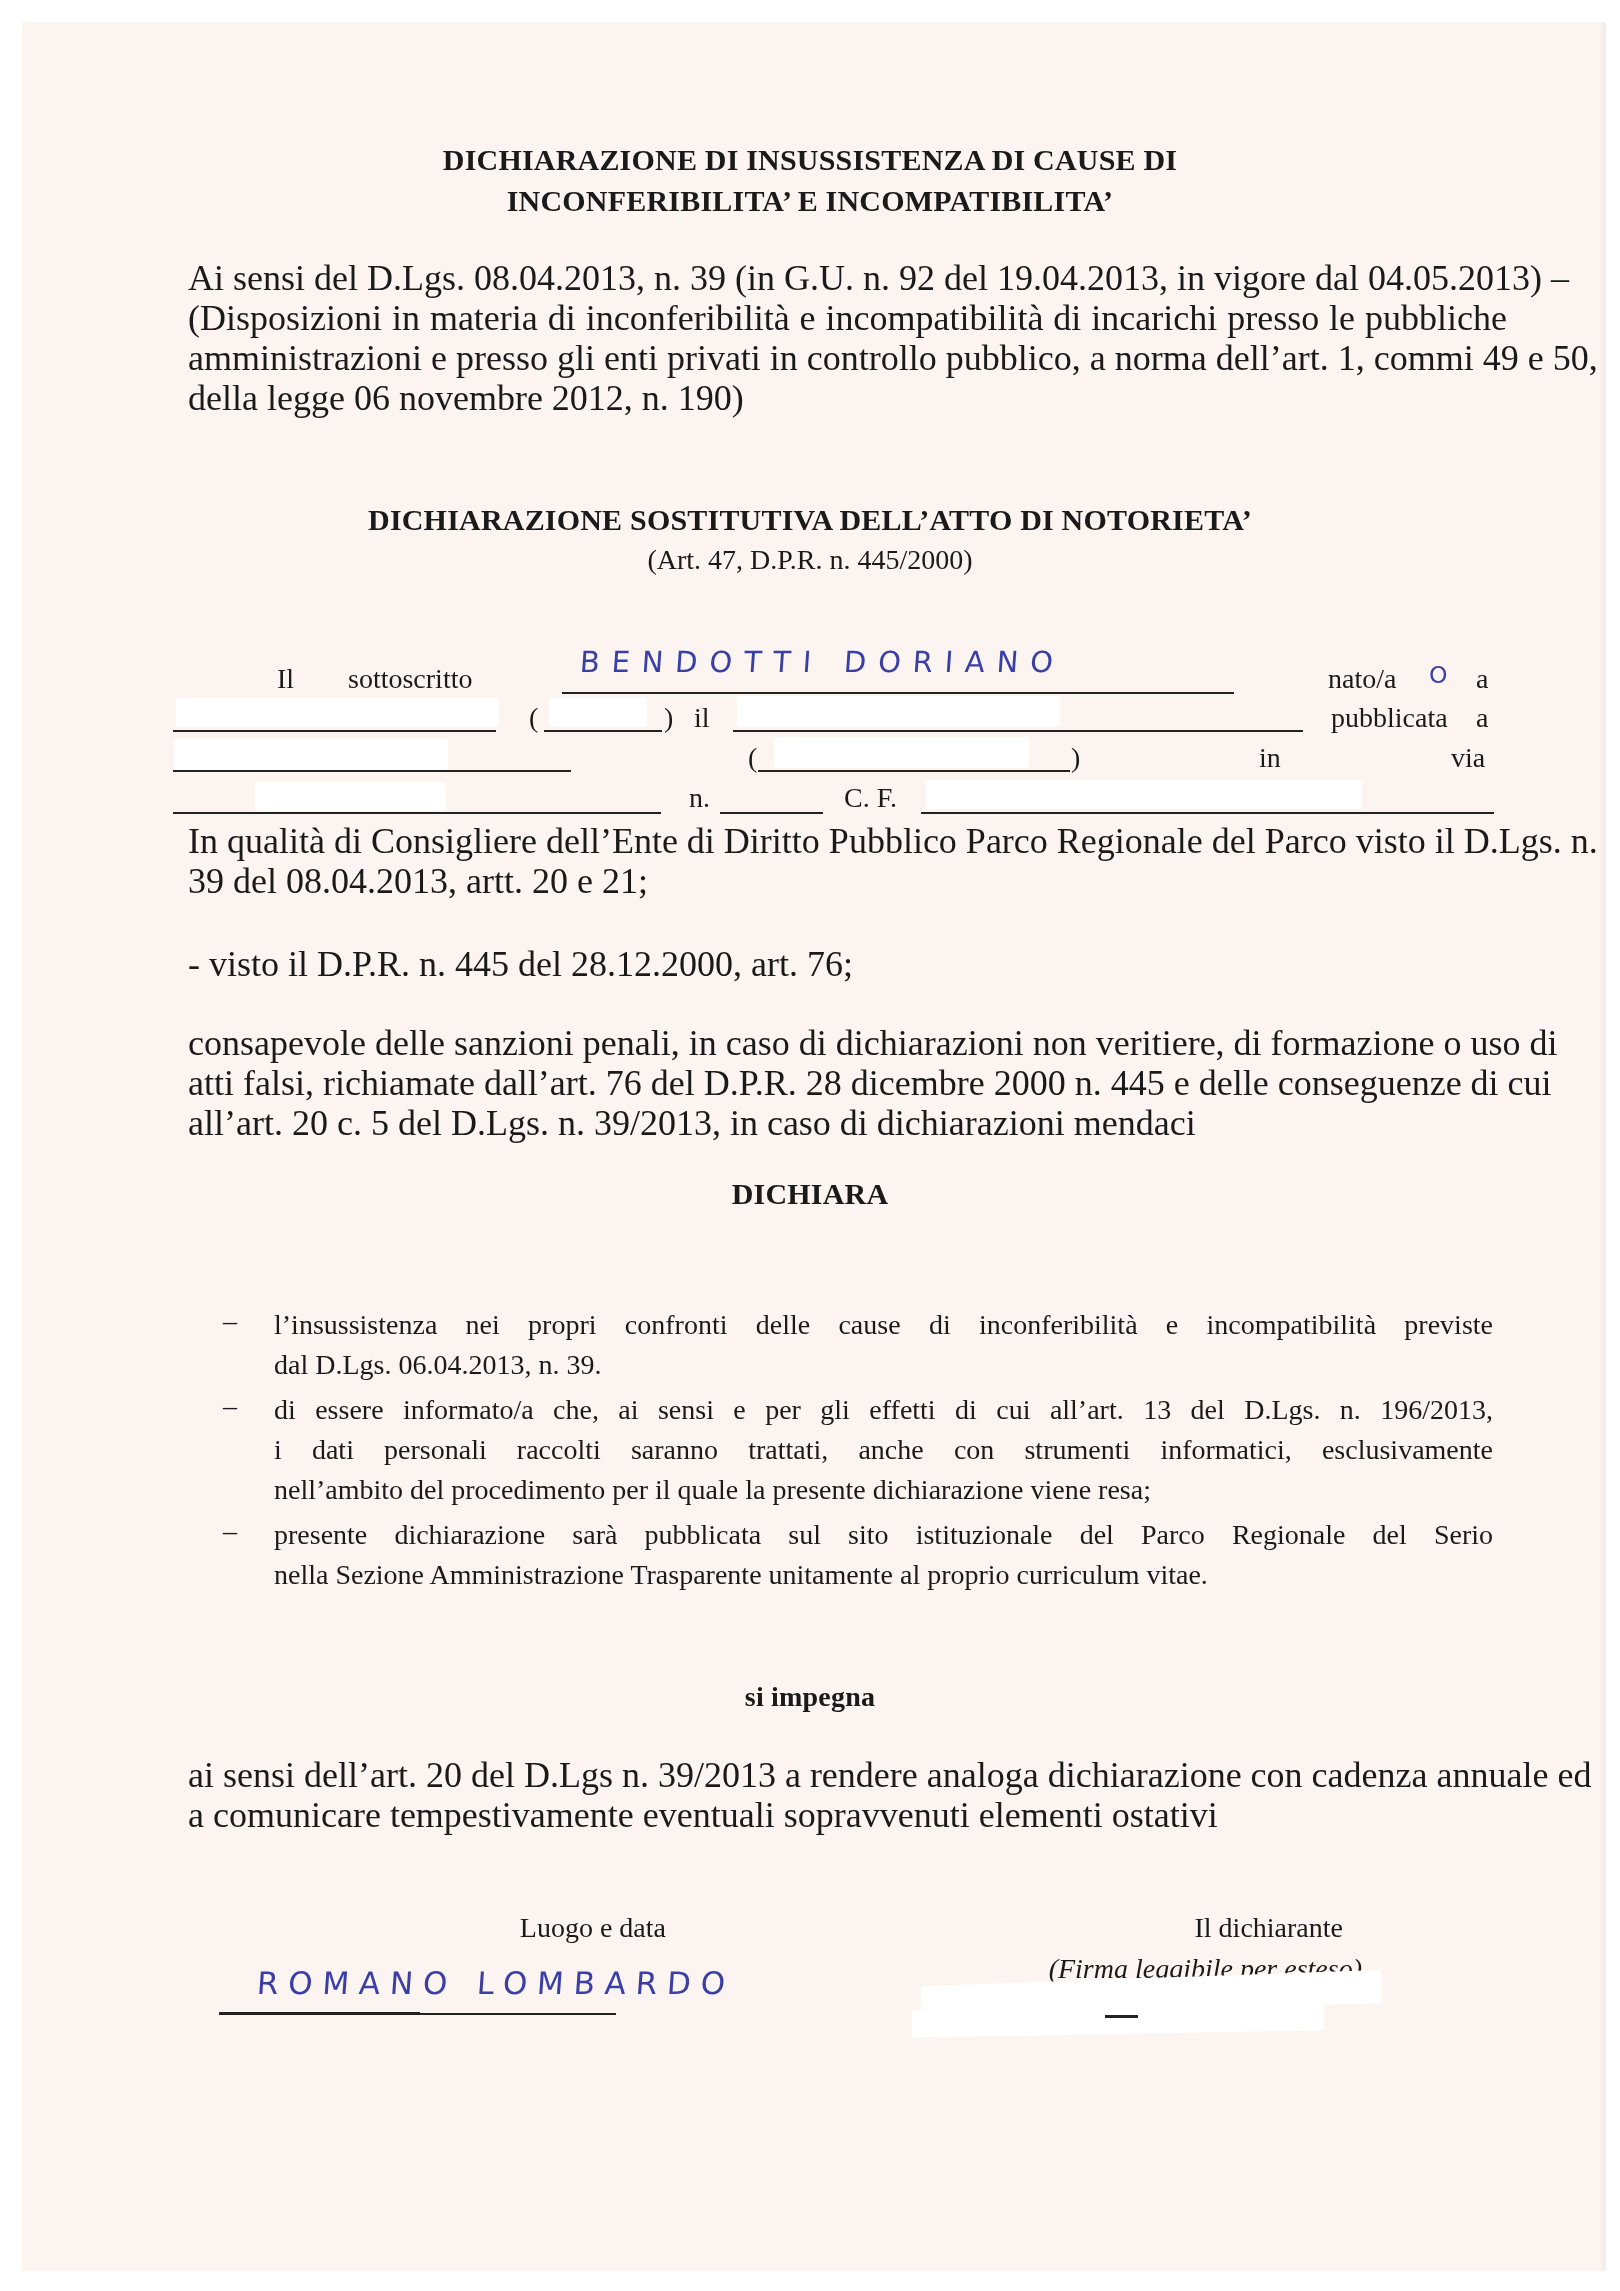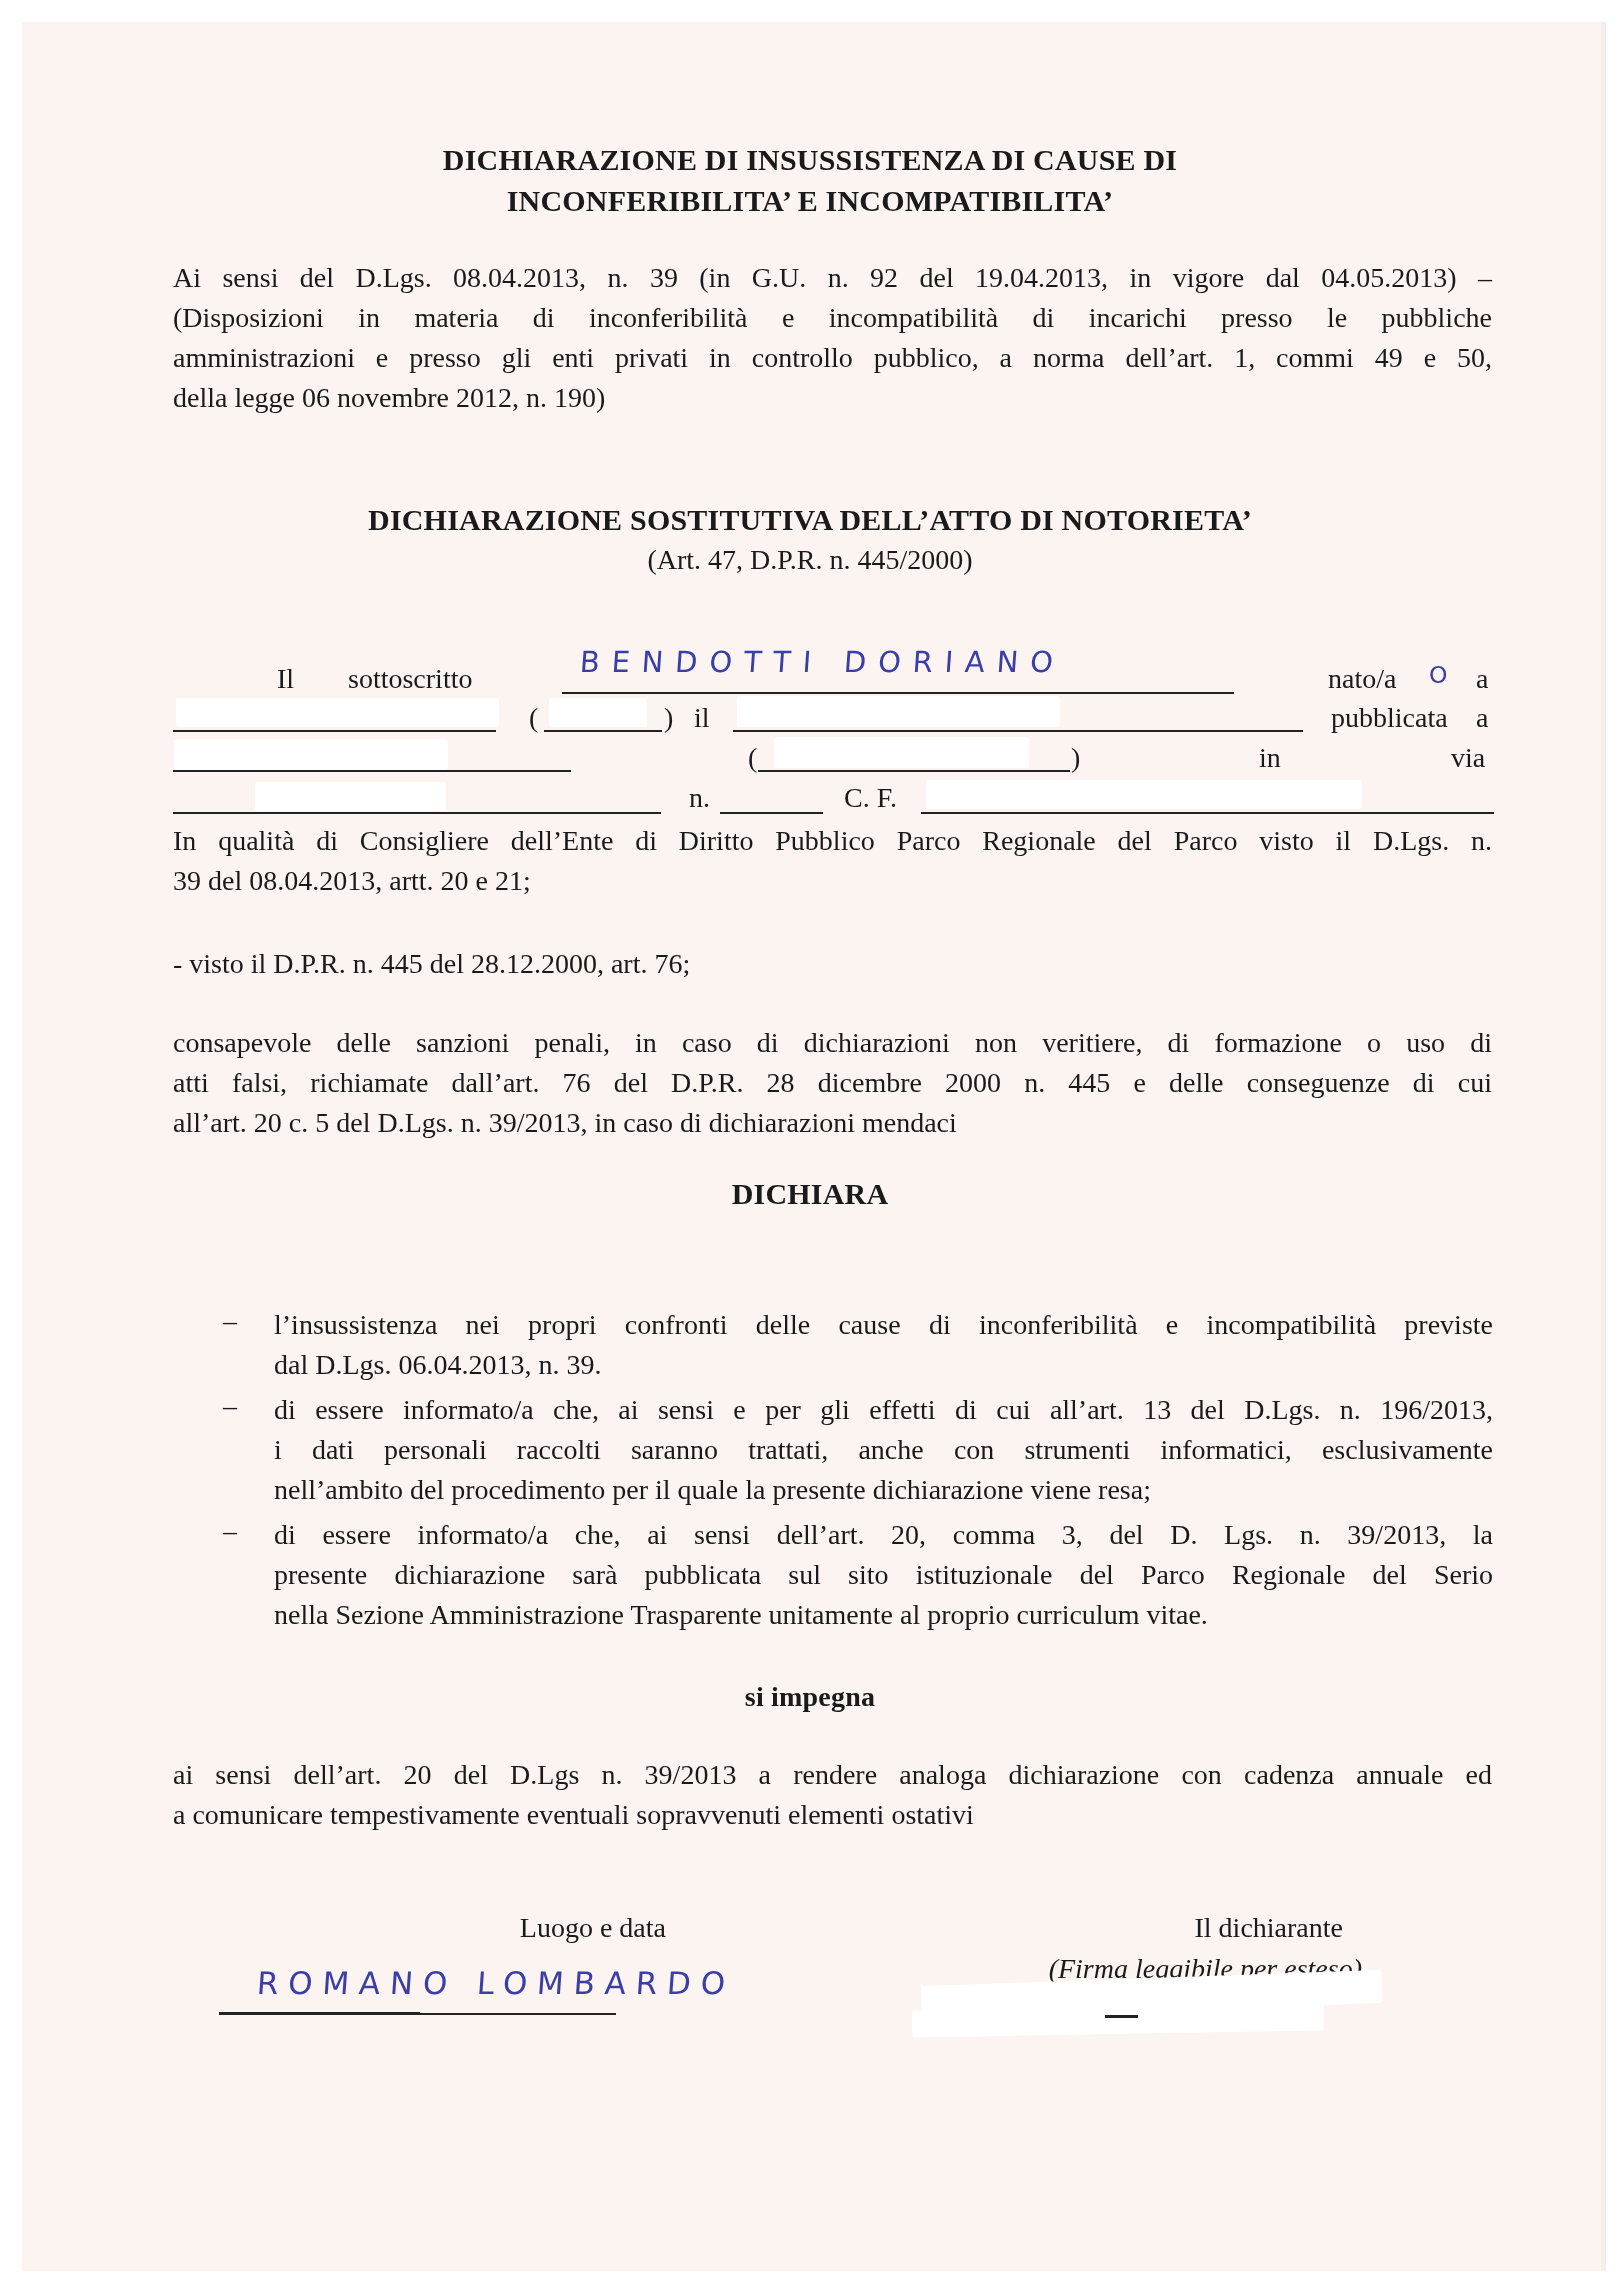--- a/index.html
+++ b/index.html
@@ -6,21 +6,21 @@
   body { width: 1620px; height: 2292px; position: relative; overflow: hidden; }
   .paper {
     position: absolute; left: 21.6px; top: 21.6px; width: 1579px; height: 2249px;
     background: #fbf4f0;
   }
   .edge-right { position: absolute; left: 1601px; top: 21.6px; width: 4.9px; height: 2249px; background: #f4eeea; }
   .doc { position: absolute; left: 0; top: 0; width: 1620px; height: 2192px;
     font-family: "Liberation Serif", "DejaVu Serif", serif; color: #1a1a1a; }
   .c { position: absolute; text-align: center; left: 0; width: 1620px; }
   .title { font-weight: bold; font-size: 30px; line-height: 39px; letter-spacing: 0.2px; }
-  .p { position: absolute; left: 173px; width: 1319px; font-size: 28px; line-height: 40px; text-align: justify; }
+  .p { position: absolute; left: 188px; width: 1319px; font-size: 36px; line-height: 40px; text-align: justify; }
   .line { display: block; text-align: justify; text-align-last: justify; white-space: nowrap; }
   .line.last { text-align-last: left; }
   .hw { color: #3a3fa8; font-family: "DejaVu Sans", sans-serif; font-size: 29px; letter-spacing: 11.8px; position: absolute; transform: skewX(-4deg); }
   .rule { position: absolute; height: 2px; background: #222; }
   .redact { position: absolute; background: #ffffff; border-radius: 2.9px; }
   .field-label { position: absolute; font-size: 28px; }
   .bullet { position: absolute; left: 223px; font-size: 28px; }
   .blist { position: absolute; left: 274px; width: 1219px; font-size: 28px; line-height: 40px; }
   .sig-label { position: absolute; font-size: 28px; text-align: right; }
   .italic { font-style: italic; }
@@ -114,21 +114,20 @@
 
     <span class="bullet" style="top:1390px;">–</span>
     <div class="blist" style="top:1390px;">
       <span class="line">di essere informato/a che, ai sensi e per gli effetti di cui all’art. 13 del D.Lgs. n. 196/2013,</span>
       <span class="line">i dati personali raccolti saranno trattati, anche con strumenti informatici, esclusivamente</span>
       <span class="line last">nell’ambito del procedimento per il quale la presente dichiarazione viene resa;</span>
     </div>
 
     <span class="bullet" style="top:1515px;">–</span>
     <div class="blist" style="top:1515px;">
-      <span class="line">di essere informato/a che, ai sensi dell’art. 20, comma 3, del D. Lgs. n. 39/2013, la</span>
       <span class="line">presente dichiarazione sarà pubblicata sul sito istituzionale del Parco Regionale del Serio</span>
       <span class="line last">nella Sezione Amministrazione Trasparente unitamente al proprio curriculum vitae.</span>
     </div>
   </div>
 
   <div class="c title" style="top:1677px; font-size:28px;">si impegna</div>
 
   <div class="p" style="top:1755px;">
     <span class="line">ai sensi dell’art. 20 del D.Lgs n. 39/2013 a rendere analoga dichiarazione con cadenza annuale ed</span>
     <span class="line last">a comunicare tempestivamente eventuali sopravvenuti elementi ostativi</span>

